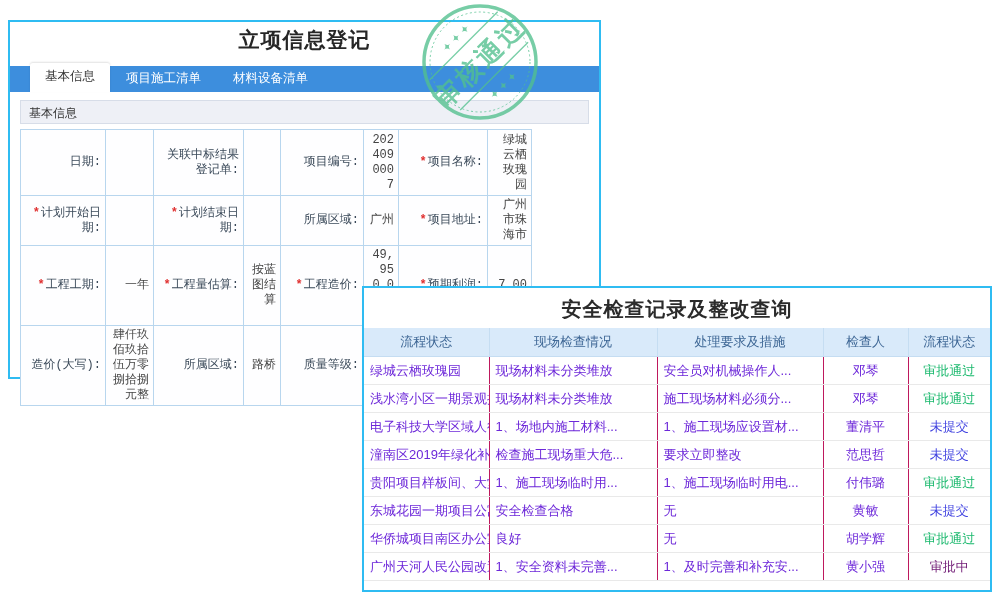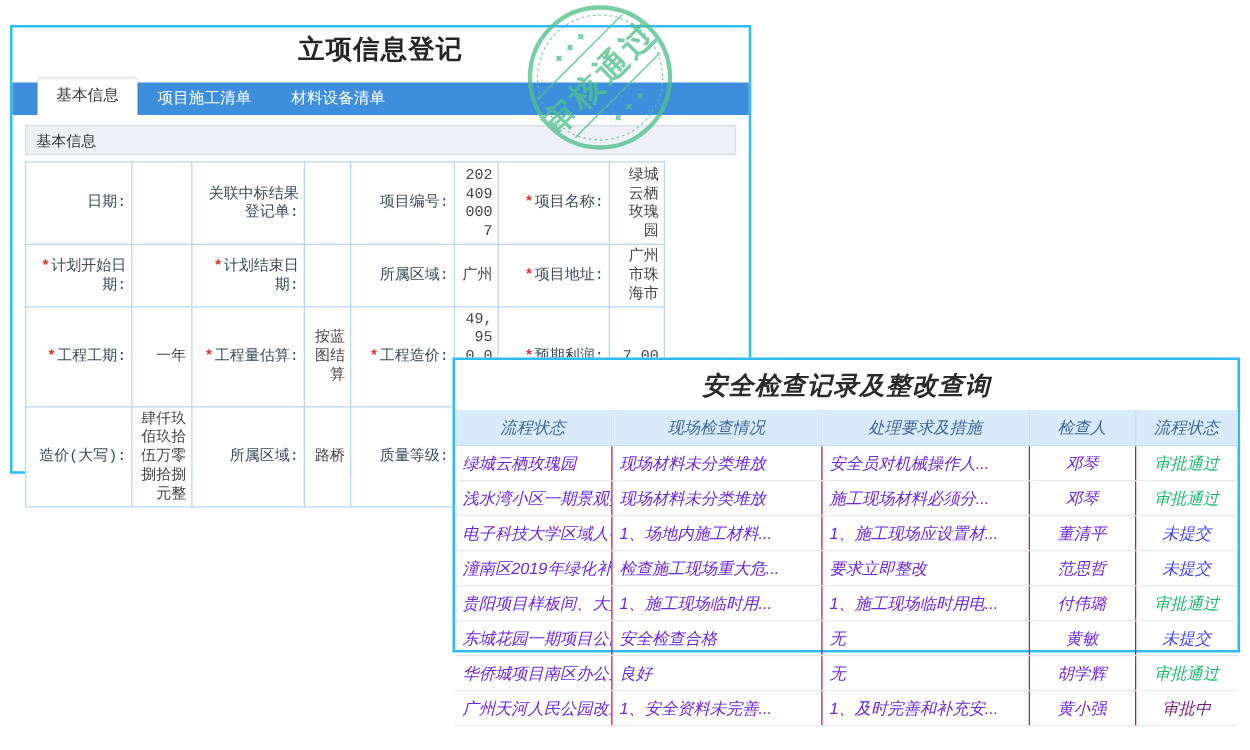--- a/index.html
+++ b/index.html
@@ -48,21 +48,21 @@
   table.form td.lbl{text-align:right;color:#3b4a5a;}
   table.form td.val{text-align:right;color:#444;word-break:break-all;}
   table.form tr:nth-child(1){height:66px;}
   table.form tr:nth-child(2){height:48px;}
   table.form tr:nth-child(3){height:55px;}
   table.form tr:nth-child(4){height:68px;}
   .req{color:#e03030;margin-right:1px;font-weight:bold;}
   
   #stamp{position:absolute;left:405px;top:-13px;width:150px;height:150px;z-index:2;opacity:.78;pointer-events:none;}
   
-  #panel2{left:362px;top:286px;width:630px;height:236px;z-index:3;font-style:italic;}
+  #panel2{left:362px;top:286px;width:630px;height:306px;z-index:3;}
   #panel2 .p-title{
     height:40px;line-height:42px;text-align:center;font-size:20px;
     font-weight:bold;color:#2b2b2b;letter-spacing:1px;
   }
   table.safety{
     border-collapse:collapse;table-layout:fixed;width:626px;font-size:13px;
   }
   table.safety th{
     background:var(--table-header-bg,#d9eafa);color:var(--table-header-text,#3e6795);
     font-weight:normal;height:26px;border-right:1px solid #c5ddf2;

